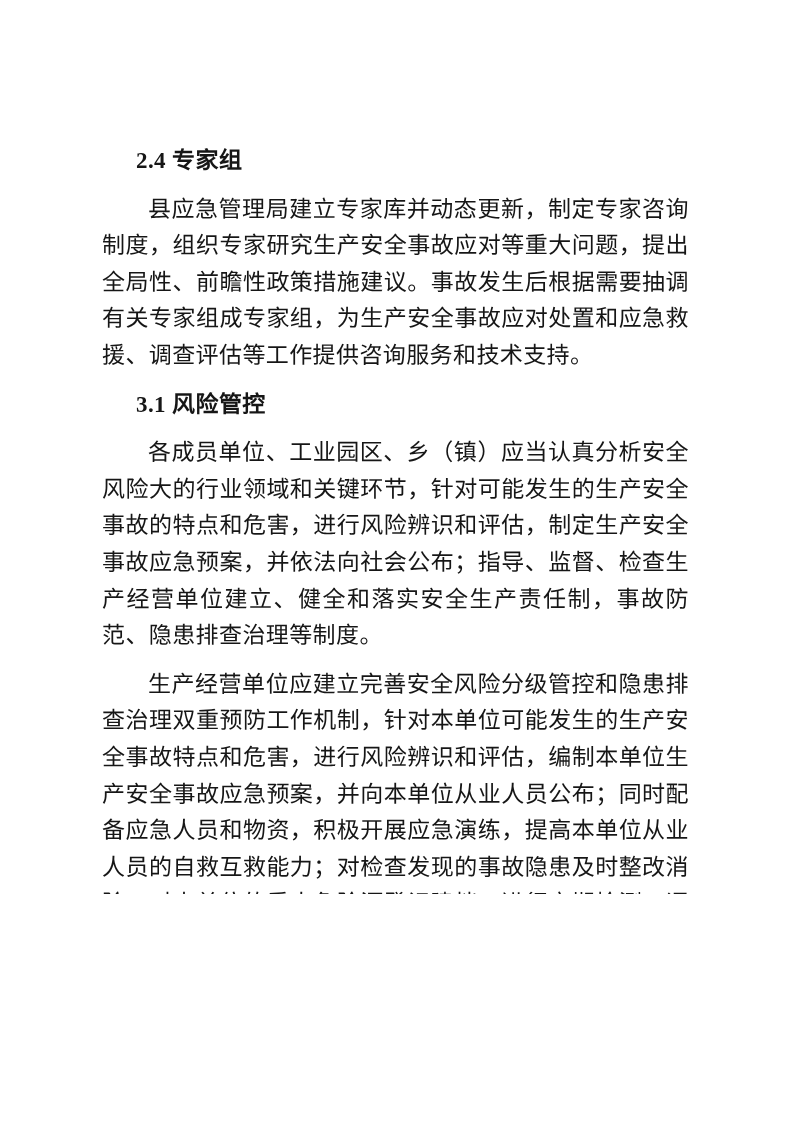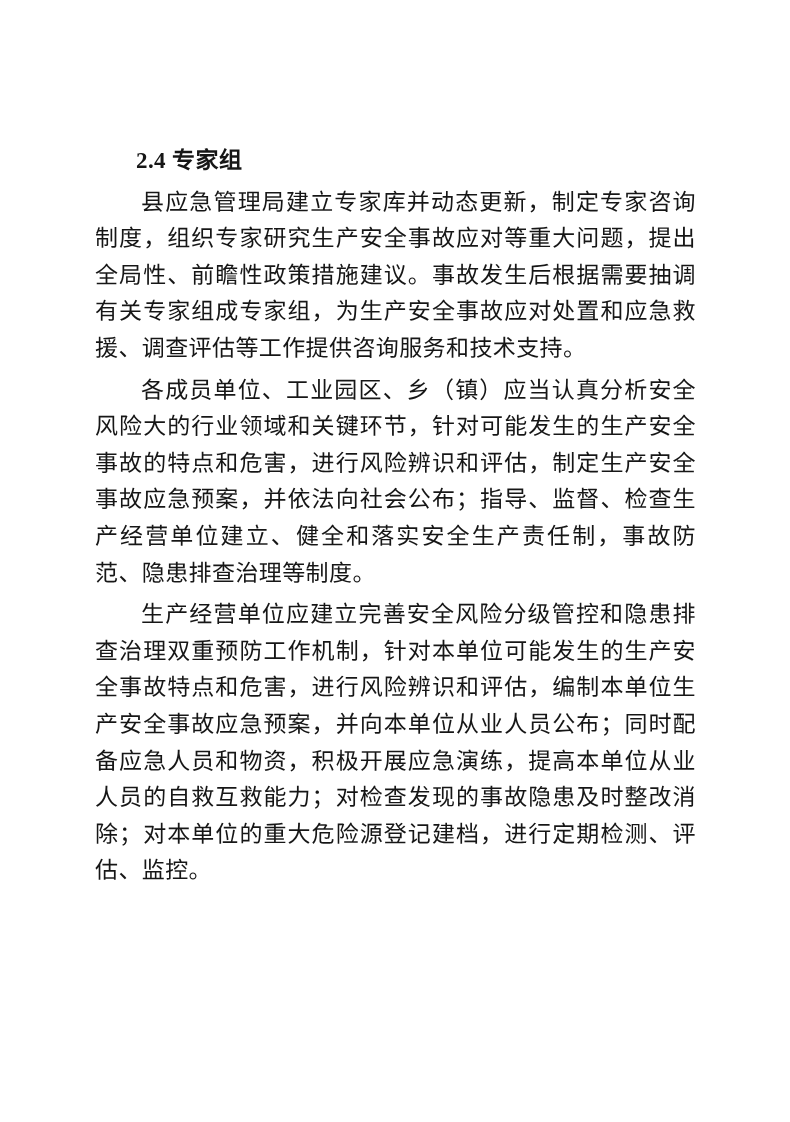--- a/index.html
+++ b/index.html
@@ -19,21 +19,21 @@
   .content {
     position: absolute;
     left: 90px;
     top: 143px;
     width: 611px;
     font-size: 23px;
     line-height: 36.6px;
     text-align: justify;
   }
   .content p {
-    margin: 5px;
+    margin: 12px;
     padding: 0;
     text-indent: 2em;
     letter-spacing: 0.4px;
   }
   .content .heading {
     margin: 0;
     padding: 0;
     font-size: 23px;
     line-height: 36.6px;
     text-indent: 2em;
@@ -53,17 +53,18 @@
     letter-spacing: 1px;
   }
 </style>
 </head>
 <body>
 
 <div class="page">
   <div class="content">
     <div class="heading">2.4 专家组</div>
     <p>县应急管理局建立专家库并动态更新，制定专家咨询制度，组织专家研究生产安全事故应对等重大问题，提出全局性、前瞻性政策措施建议。事故发生后根据需要抽调有关专家组成专家组，为生产安全事故应对处置和应急救援、调查评估等工作提供咨询服务和技术支持。</p>
+    <div class="heading">3.1 风险管控</div>
     <p>各成员单位、工业园区、乡（镇）应当认真分析安全风险大的行业领域和关键环节，针对可能发生的生产安全事故的特点和危害，进行风险辨识和评估，制定生产安全事故应急预案，并依法向社会公布；指导、监督、检查生产经营单位建立、健全和落实安全生产责任制，事故防范、隐患排查治理等制度。</p>
     <p>生产经营单位应建立完善安全风险分级管控和隐患排查治理双重预防工作机制，针对本单位可能发生的生产安全事故特点和危害，进行风险辨识和评估，编制本单位生产安全事故应急预案，并向本单位从业人员公布；同时配备应急人员和物资，积极开展应急演练，提高本单位从业人员的自救互救能力；对检查发现的事故隐患及时整改消除；对本单位的重大危险源登记建档，进行定期检测、评估、监控。</p>
   </div>
   <div class="page-footer">— 9 —</div>
 </div>
 
 </body></html>

